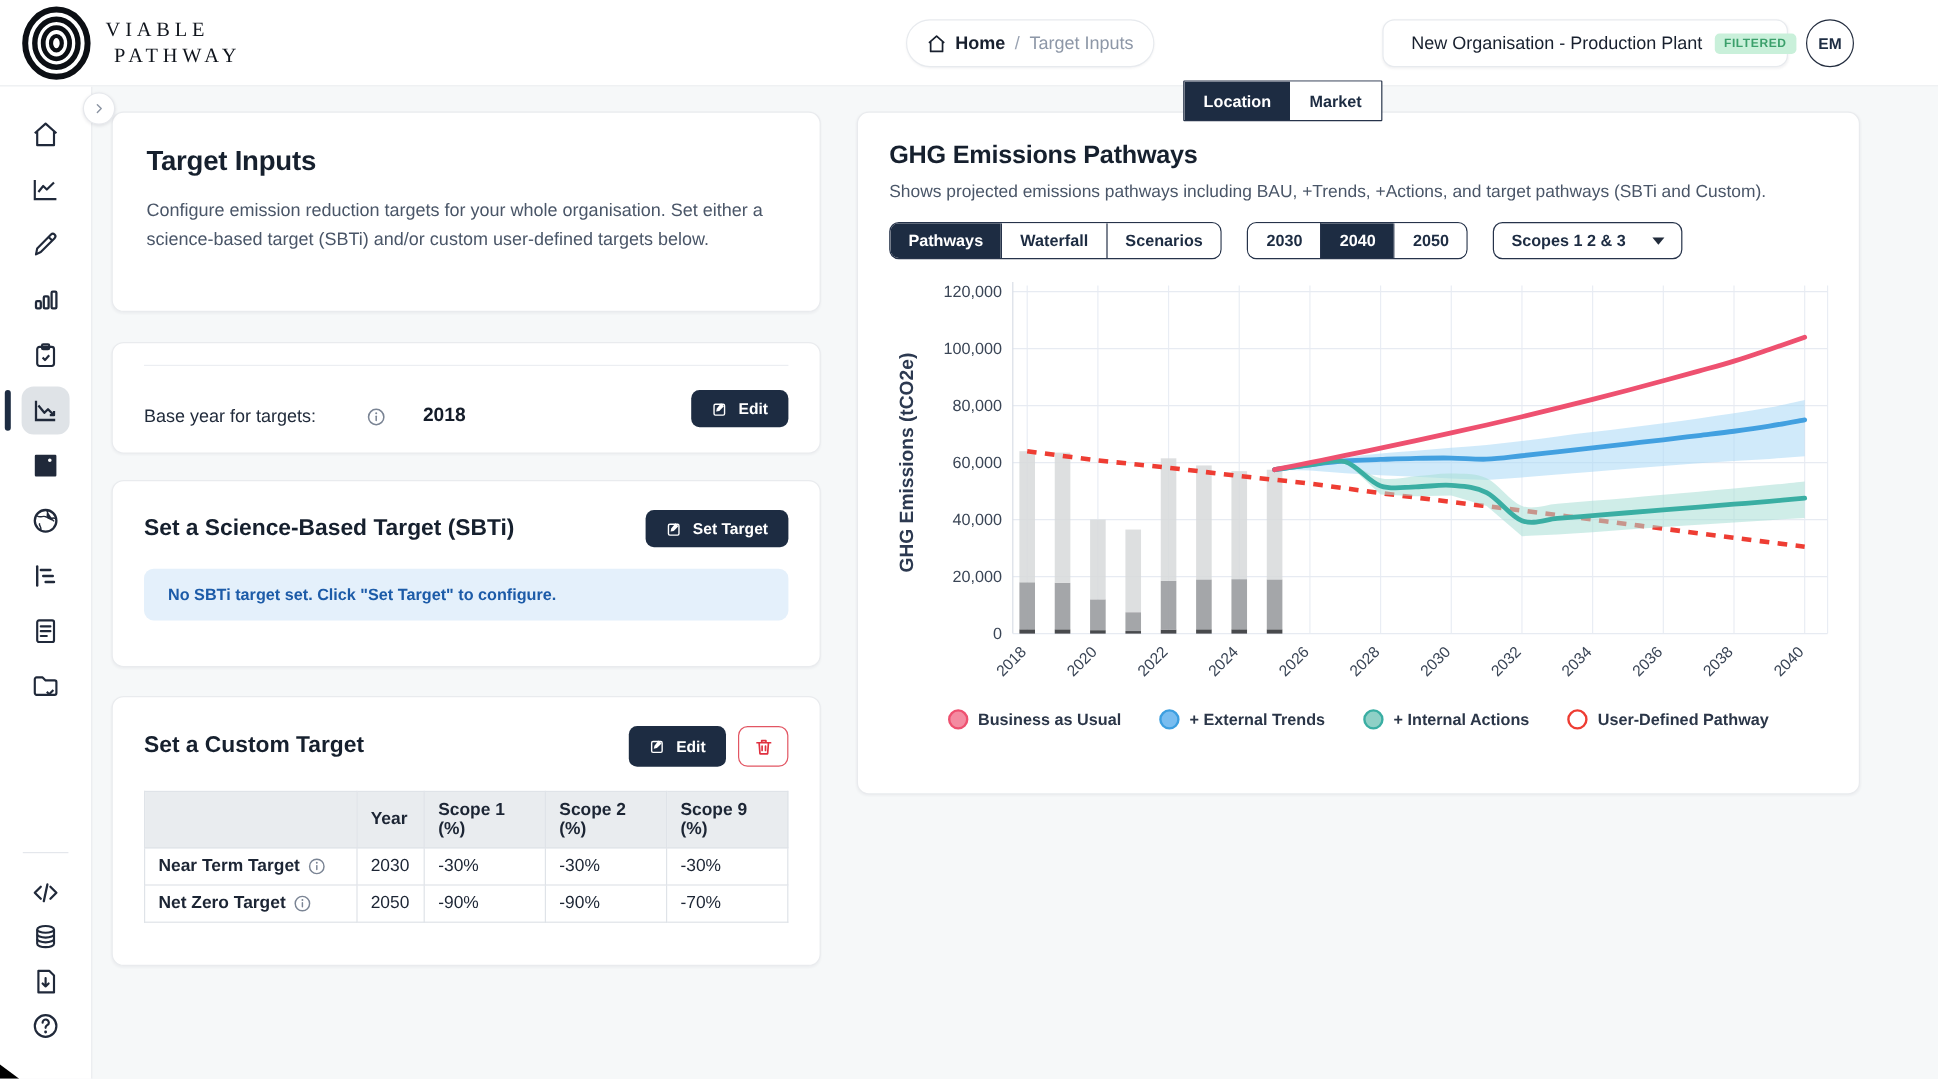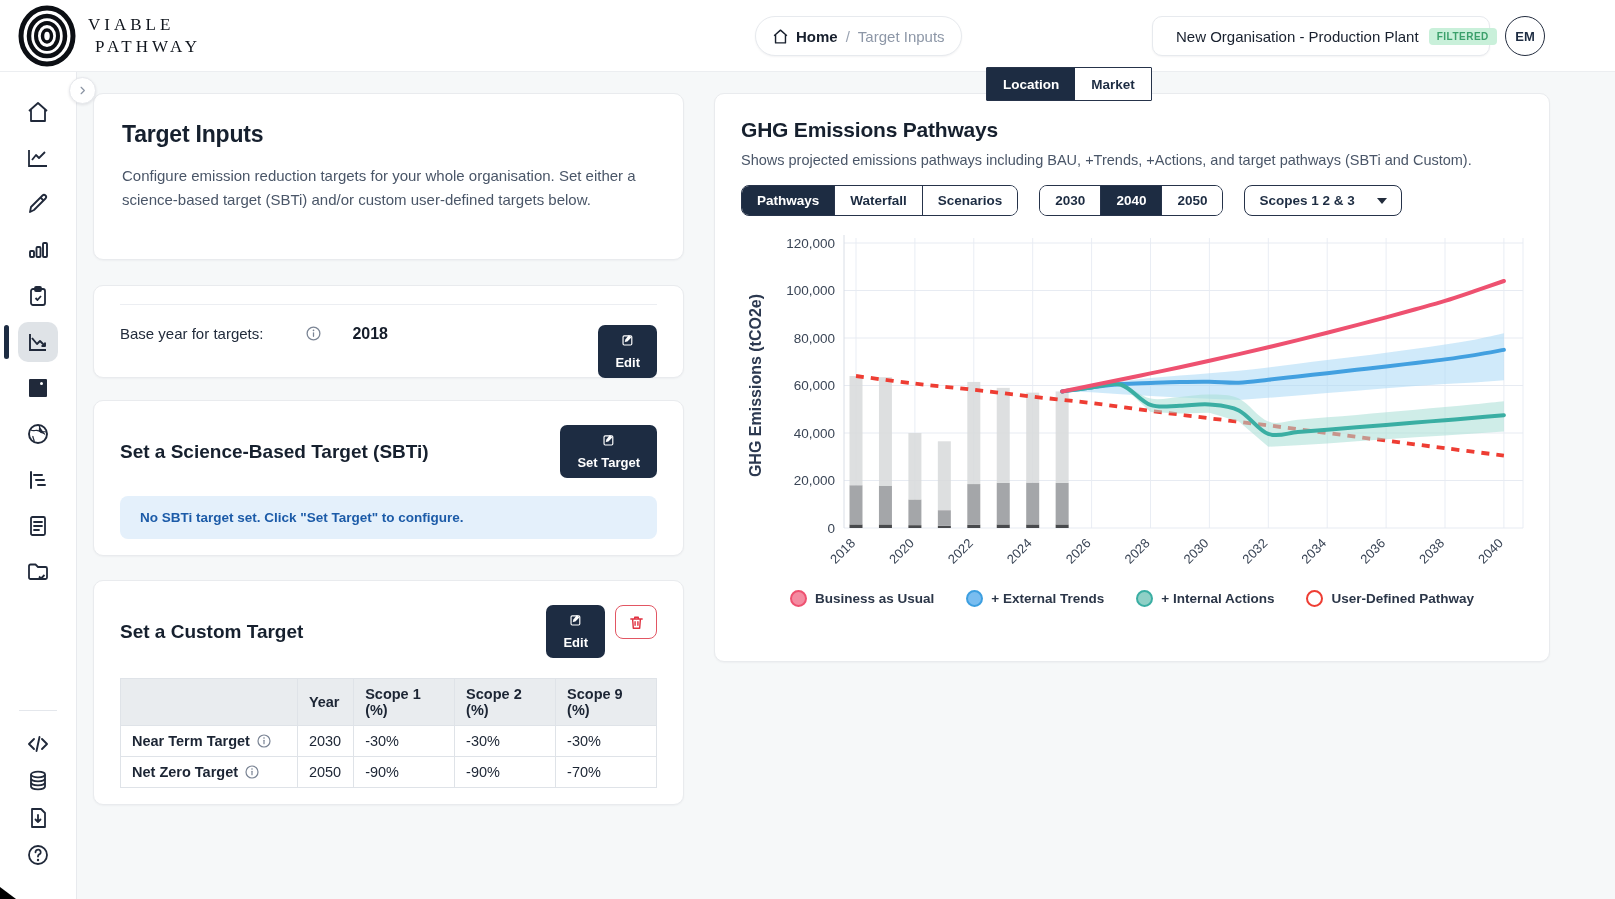--- a/index.html
+++ b/index.html
@@ -42,26 +42,26 @@
   .card-base    { left:16px; top:213px; width:591px; height:93px;  padding:0 26px; }
   .card-sbti    { left:16px; top:328px; width:591px; height:156px; padding:24px 26px; }
   .card-custom  { left:16px; top:508px; width:591px; height:225px; padding:24px 26px; }
   .card-chart   { left:637px; top:21px; width:836px; height:569px; padding:24px 26px; }
 
   .h1 { font-size:23px; font-weight:700; color:#16202e; letter-spacing:-.2px; }
   .h2 { font-size:19px; font-weight:700; color:#16202e; }
   .desc { margin-top:16px; font-size:15px; color:#4a5668; line-height:1.62; max-width:540px; }
 
   .card-base hr { border:none; border-top:1px solid #eceef2; margin-top:18px; }
-  .base-row { display:flex; align-items:flex-start; margin-top:20px; }
+  .base-row { display:flex; align-items:flex-end; margin-top:20px; }
   .base-label { font-size:15px; color:#222c3c; }
   .info-ic { color:#7a8494; margin-left:42px; display:inline-flex; }
   .base-value { font-size:16px; font-weight:700; color:#141c29; margin-left:30px; }
 
-  .btn-navy { margin-left:auto; background:#1d2c42; color:#fff; border:none; border-radius:7px; font-size:13px; font-weight:700; padding:8px 17px; display:inline-flex; align-items:center; gap:8px; cursor:pointer; font-family:inherit;flex-direction:column; }
+  .btn-navy { margin-left:auto; background:#1d2c42; color:#fff; border:none; border-radius:7px; font-size:13px; font-weight:700; padding:8px 17px; display:inline-flex; align-items:center; gap:8px; cursor:pointer; font-family:inherit; }
   .btn-navy svg { width:14px; height:14px; }
   .btn-trash { width:42px; height:34px; background:#fff; border:1px solid #e25663; border-radius:8px; color:#e03140; display:inline-flex; align-items:center; justify-content:center; cursor:pointer; }
 
   .card-head { display:flex; align-items:center; }
   .alert-info { margin-top:18px; background:#e4f0fb; border-radius:8px; padding:14px 20px; font-size:13.5px; font-weight:600; color:#1c5ba8; }
 
   .head-actions { margin-left:auto; display:flex; gap:10px; }
   table.targets { margin-top:20px; width:100%; border-collapse:collapse; font-size:14.5px; table-layout:fixed; }
   table.targets th, table.targets td { border:1px solid #dfe3e8; padding:7px 11px; text-align:left; color:#1c2534; }
   table.targets thead th { background:#e9ecef; font-weight:600; }

